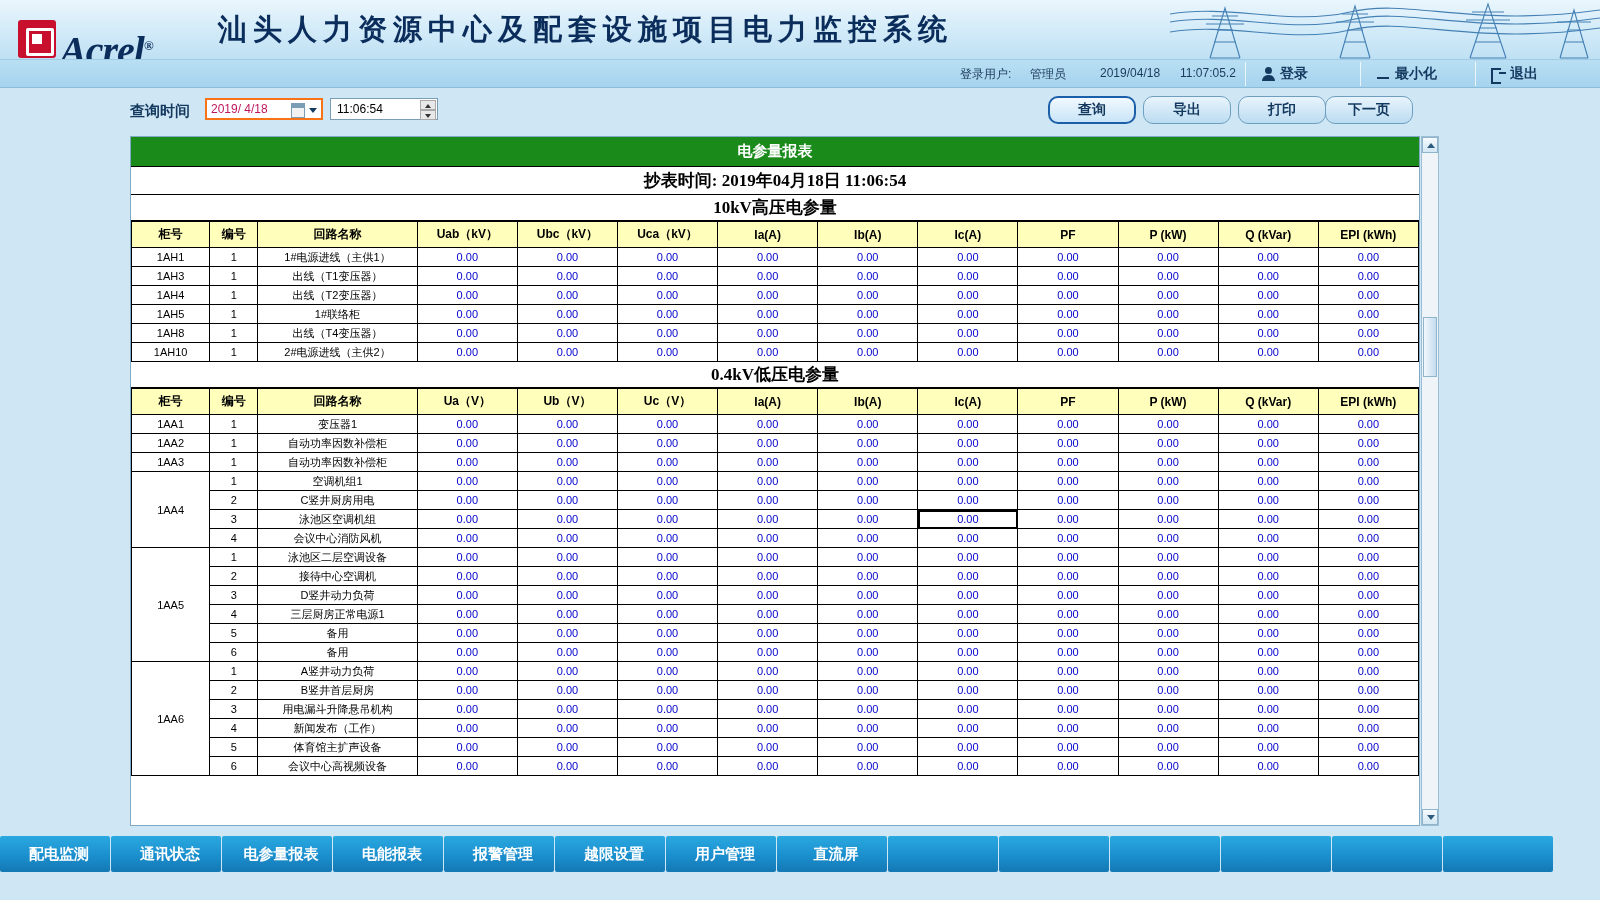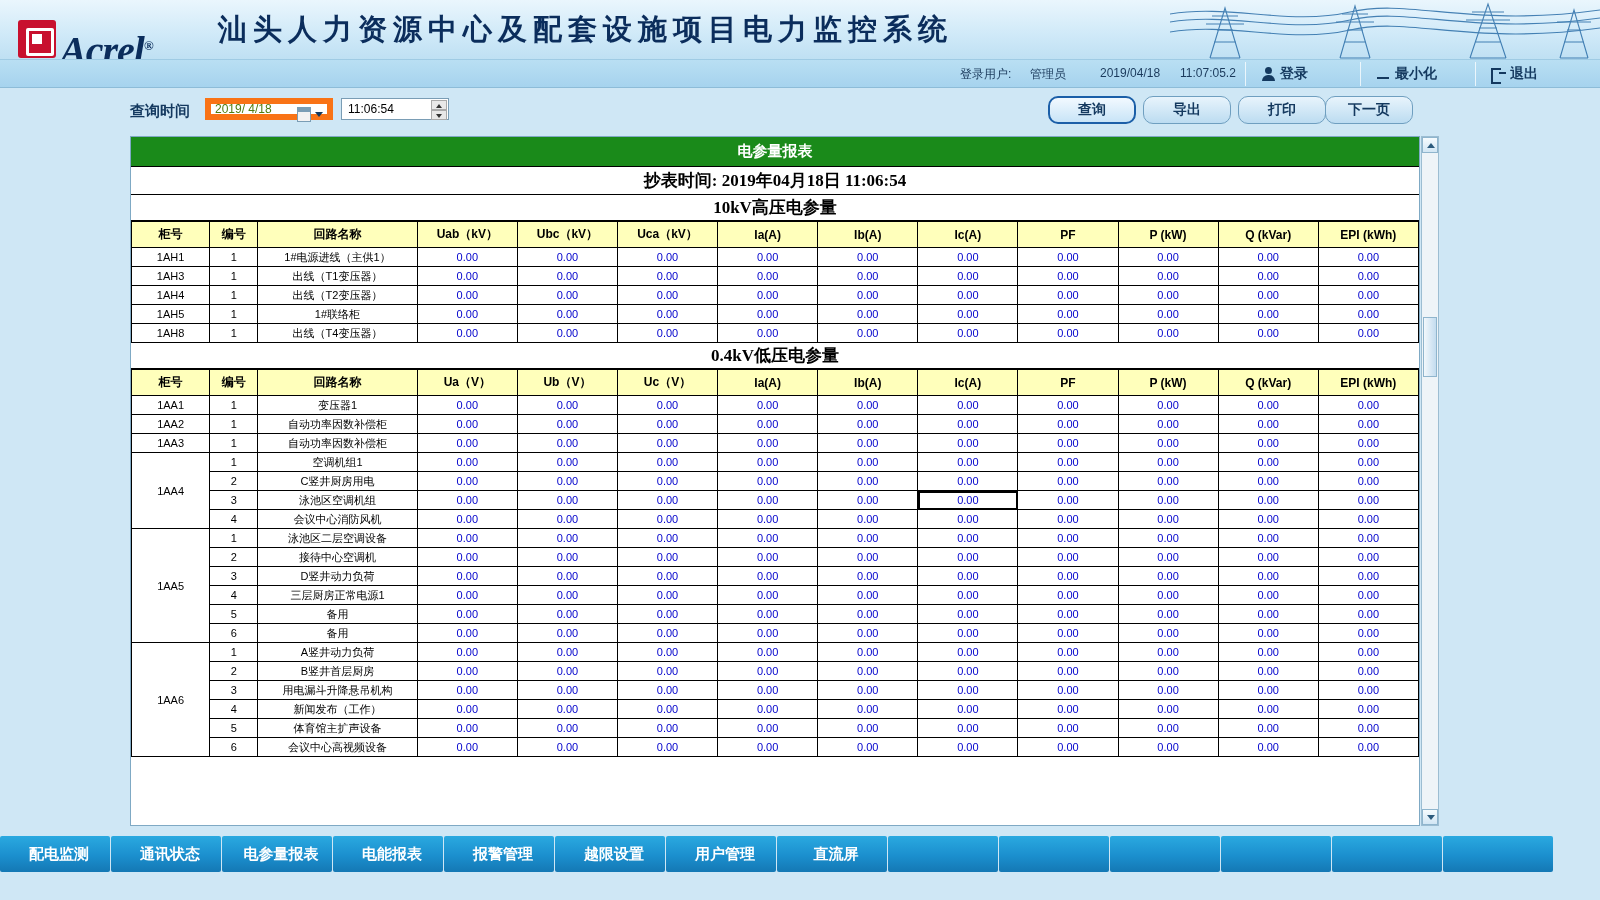--- a/index.html
+++ b/index.html
@@ -107,40 +107,40 @@
   .toolbar {
     position: relative; width: 1600px; height: 46px;
     background: #cfe7f5;
   }
   .tb-label {
     position: absolute; left: 130px; top: 14px;
     font-size: 15px; color: #14395f; font-weight: bold;
   }
   .dt-picker {
     position: absolute; left: 205px; top: 10px;
-    width: 128px; height: 22px;
-    background: #fff; border: 6px solid #f97316;
+    width: 118px; height: 22px;
+    background: #fff; border: 2px solid #f97316;
     display: flex; align-items: center; padding-left: 4px;
-    font-size: 12px; color: #4d7c0f;
+    font-size: 12px; color: #be185d;
   }
   .dt-picker .cal {
     position: absolute; right: 16px; top: 3px; width: 14px; height: 15px;
     border: 1px solid #7a9db5; background: #f2f2f2;
   }
   .dt-picker .cal:before {
     content: ""; position: absolute; left: 0; top: 0; right: 0; height: 4px;
     background: #7a9db5;
   }
   .dt-picker .arrow {
     position: absolute; right: 4px; top: 8px;
     width: 0; height: 0; border-left: 4px solid transparent;
     border-right: 4px solid transparent; border-top: 5px solid #14395f;
   }
   .tm-picker {
-    position: absolute; left: 341px; top: 10px;
+    position: absolute; left: 330px; top: 10px;
     width: 108px; height: 22px;
     background: #fff; border: 1px solid #7a9db5;
     display: flex; align-items: center; padding-left: 6px;
     font-size: 12px; color: #000;
   }
   .spin {
     position: absolute; right: 1px; top: 1px; width: 16px; height: 20px;
     display: flex; flex-direction: column;
   }
   .spin div {
@@ -418,20 +418,35 @@
             <td class="val">0.00</td>
             <td class="val">0.00</td>
             <td class="val">0.00</td>
             <td class="val">0.00</td>
             <td class="val">0.00</td>
             <td class="val">0.00</td>
             <td class="val">0.00</td>
             <td class="val">0.00</td>
             <td class="val">0.00</td>
           </tr>
+          <tr>
+            <td>1AH10</td>
+            <td>1</td>
+            <td class="name">2#电源进线（主供2）</td>
+            <td class="val">0.00</td>
+            <td class="val">0.00</td>
+            <td class="val">0.00</td>
+            <td class="val">0.00</td>
+            <td class="val">0.00</td>
+            <td class="val">0.00</td>
+            <td class="val">0.00</td>
+            <td class="val">0.00</td>
+            <td class="val">0.00</td>
+            <td class="val">0.00</td>
+          </tr>
         </tbody>
       </table>
       <div class="sec-title">0.4kV低压电参量</div>
       <table class="rpt">
         <colgroup>
           <col class="c-cab">
           <col class="c-num">
           <col class="c-name">
           <col class="c-d">
           <col class="c-d">

